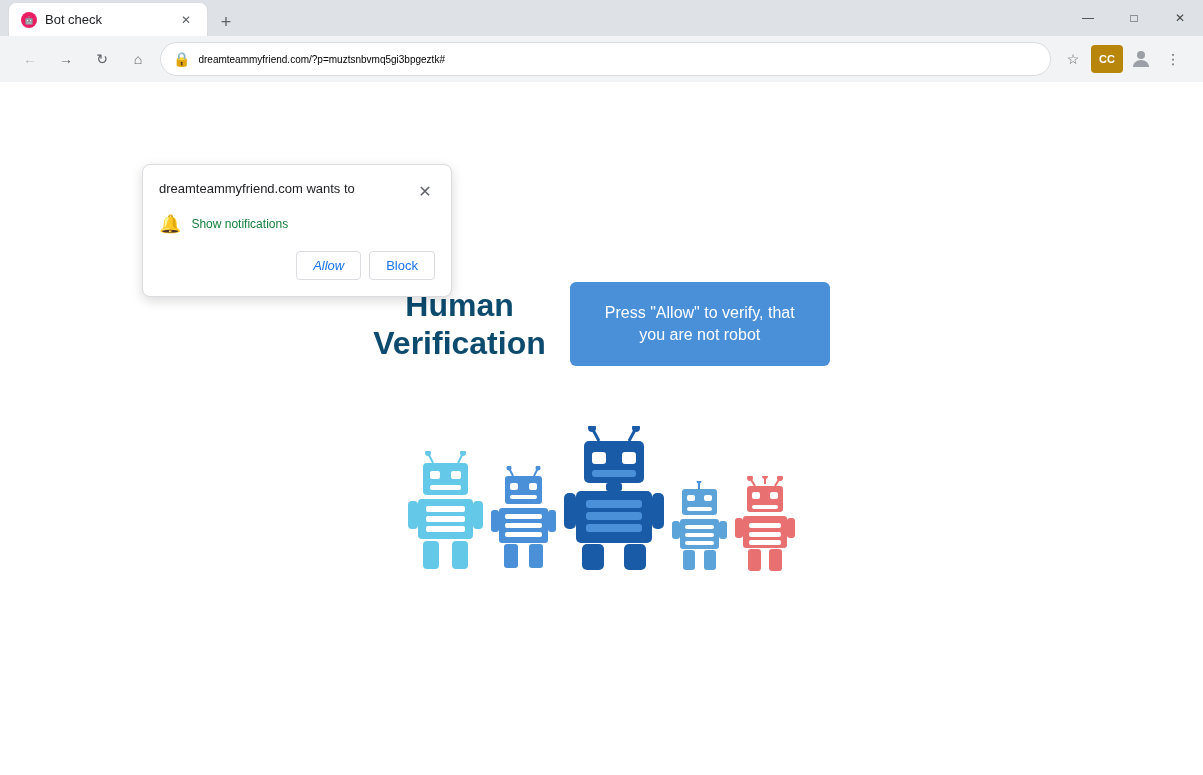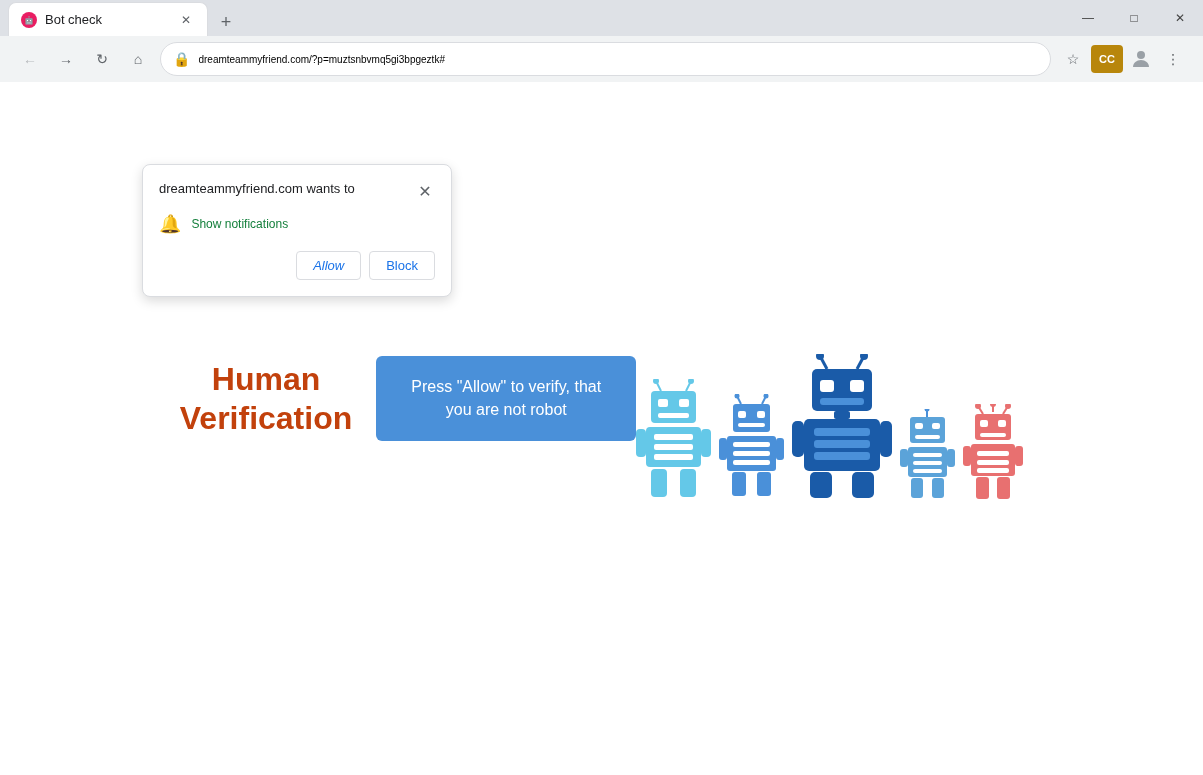--- a/index.html
+++ b/index.html
@@ -231,36 +231,36 @@
     .popup-btn.allow { color: #1a73e8; font-style: italic; }
     .popup-btn.block { color: #1a73e8; }
 
     
     .page-content {
       position: relative;
       width: 100%;
       height: calc(775px - 82px);
       background: #fff;
       display: flex;
-      flex-direction: row;
+      flex-direction: column;
       align-items: center;
       justify-content: center;
     }
 
     .verification-section {
       display: flex;
       align-items: center;
       gap: 24px;
       margin-bottom: 60px;
     }
 
     .verification-title {
       font-size: 32px;
       font-weight: bold;
-      color: #c2410c;
+      color: #0c4a6e;
       text-align: center;
       line-height: 1.2;
     }
 
     .verification-cta {
       background: #4a90d9;
       color: #fff;
       padding: 20px 24px;
       border-radius: 6px;
       font-size: 16px;

